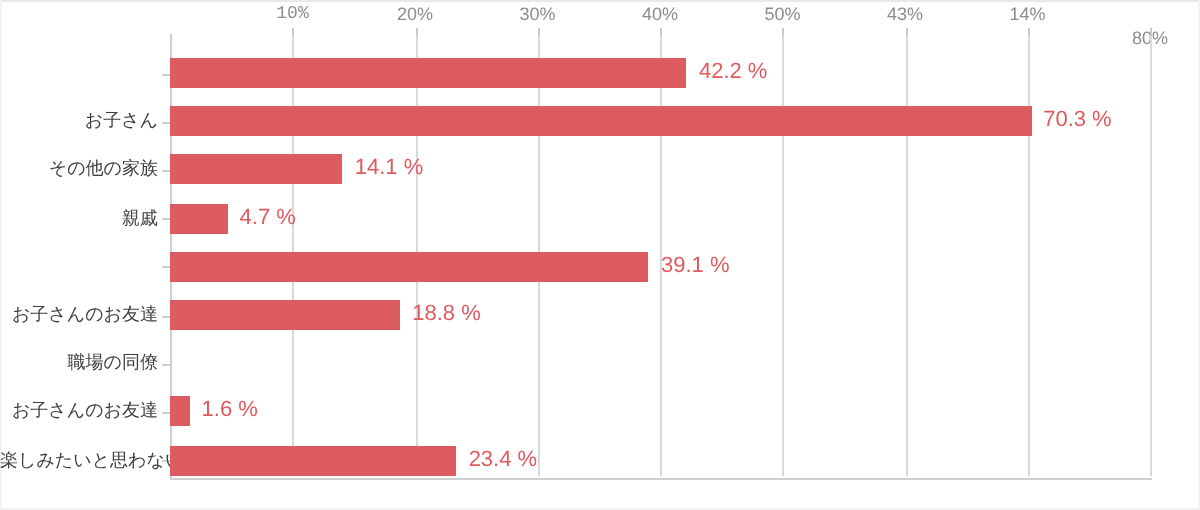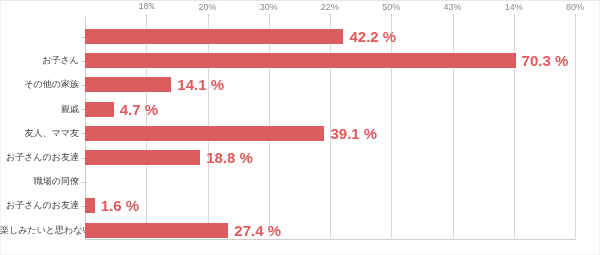--- a/index.html
+++ b/index.html
@@ -116,26 +116,26 @@
     height: 15px;
   }
   .bar {
     position: absolute;
     left: 0;
     height: 15px;
     background: #dc5c60;
   }
   .bar-value {
     position: absolute;
-    font-size: 15px;
+    font-size: 11px;
     color: #e05a5e;
     line-height: 15px;
     height: 15px;
     white-space: nowrap;
-    font-weight: bold;
+    font-weight: normal;
   }
   .cat-tick {
     position: absolute;
     left: -4px;
     width: 4px;
     height: 1px;
     background: #cfcfcf;
   }
 </style>
 </head>
@@ -148,29 +148,29 @@
   <div class="frame-right"></div>
   <div class="frame-bottom"></div>
 
   <div id="xaxis-ticks">
       <div class="tick-label" style="left: 146.25px; font-family: Liberation Mono, monospace;">10%</div>
       <div class="tick-mark" style="left: 146.25px;"></div>
       <div class="tick-label" style="left: 207.5px;">20%</div>
       <div class="tick-mark" style="left: 207.5px;"></div>
       <div class="tick-label" style="left: 268.75px;">30%</div>
       <div class="tick-mark" style="left: 268.75px;"></div>
-      <div class="tick-label" style="left: 330px;">22%</div>
+      <div class="tick-label" style="left: 330px;">40%</div>
       <div class="tick-mark" style="left: 330px;"></div>
       <div class="tick-label" style="left: 391.25px;">50%</div>
       <div class="tick-mark" style="left: 391.25px;"></div>
       <div class="tick-label" style="left: 452.5px;">43%</div>
       <div class="tick-mark" style="left: 452.5px;"></div>
       <div class="tick-label" style="left: 513.75px;">14%</div>
       <div class="tick-mark" style="left: 513.75px;"></div>
-      <div class="tick-label" style="left: 575px;">80%</div>
+      <div class="tick-label" style="left: 575px; margin-top: 12px;">80%</div>
       <div class="tick-mark" style="left: 575px;"></div>
     </div>
 
   <div class="axis-vertical"></div>
   <div class="axis-bottom"></div>
 
   <div class="plot" id="plot-area">
     <div id="gridlines">
         <div class="gridline" style="left: 61.25px;"></div>
         <div class="gridline" style="left: 122.5px;"></div>
@@ -200,21 +200,20 @@
           <div class="bar-value" style="left: 92.3625px; color: rgb(224, 90, 94);">14.1 %</div>
         </div>
         <div class="row" style="top: 83.6px; height: 15px;">
           <div class="cat-tick" style="top: 7.5px;"></div>
           <div class="cat-label-wrap">親戚</div>
           <div class="bar" style="width: 28.7875px; background: rgb(220, 92, 96);"></div>
           <div class="bar-value" style="left: 34.7875px; color: rgb(224, 90, 94);">4.7 %</div>
         </div>
         <div class="row" style="top: 107.8px; height: 15px;">
           <div class="cat-tick" style="top: 7.5px;"></div>
-          <div class="cat-label-wrap">友人、ママ友</div>
           <div class="bar" style="width: 239.488px; background: rgb(220, 92, 96);"></div>
           <div class="bar-value" style="left: 245.488px; color: rgb(224, 90, 94);">39.1 %</div>
         </div>
         <div class="row" style="top: 132px; height: 15px;">
           <div class="cat-tick" style="top: 7.5px;"></div>
           <div class="cat-label-wrap">お子さんのお友達</div>
           <div class="bar" style="width: 115.15px; background: rgb(220, 92, 96);"></div>
           <div class="bar-value" style="left: 121.15px; color: rgb(224, 90, 94);">18.8 %</div>
         </div>
         <div class="row" style="top: 156.2px; height: 15px;">
@@ -224,18 +223,18 @@
         <div class="row" style="top: 180.4px; height: 15px;">
           <div class="cat-tick" style="top: 7.5px;"></div>
           <div class="cat-label-wrap">お子さんのお友達</div>
           <div class="bar" style="width: 9.8px; background: rgb(220, 92, 96);"></div>
           <div class="bar-value" style="left: 15.8px; color: rgb(224, 90, 94);">1.6 %</div>
         </div>
         <div class="row" style="top: 204.6px; height: 15px;">
           <div class="cat-tick" style="top: 7.5px;"></div>
           <div class="cat-label-wrap">楽しみたいと思わない</div>
           <div class="bar" style="width: 143.325px; background: rgb(220, 92, 96);"></div>
-          <div class="bar-value" style="left: 149.325px; color: rgb(224, 90, 94);">27.4 %</div>
+          <div class="bar-value" style="left: 149.325px; color: rgb(224, 90, 94);">23.4 %</div>
         </div>
       </div>
   </div>
 
 </div>
 
 </body></html>

